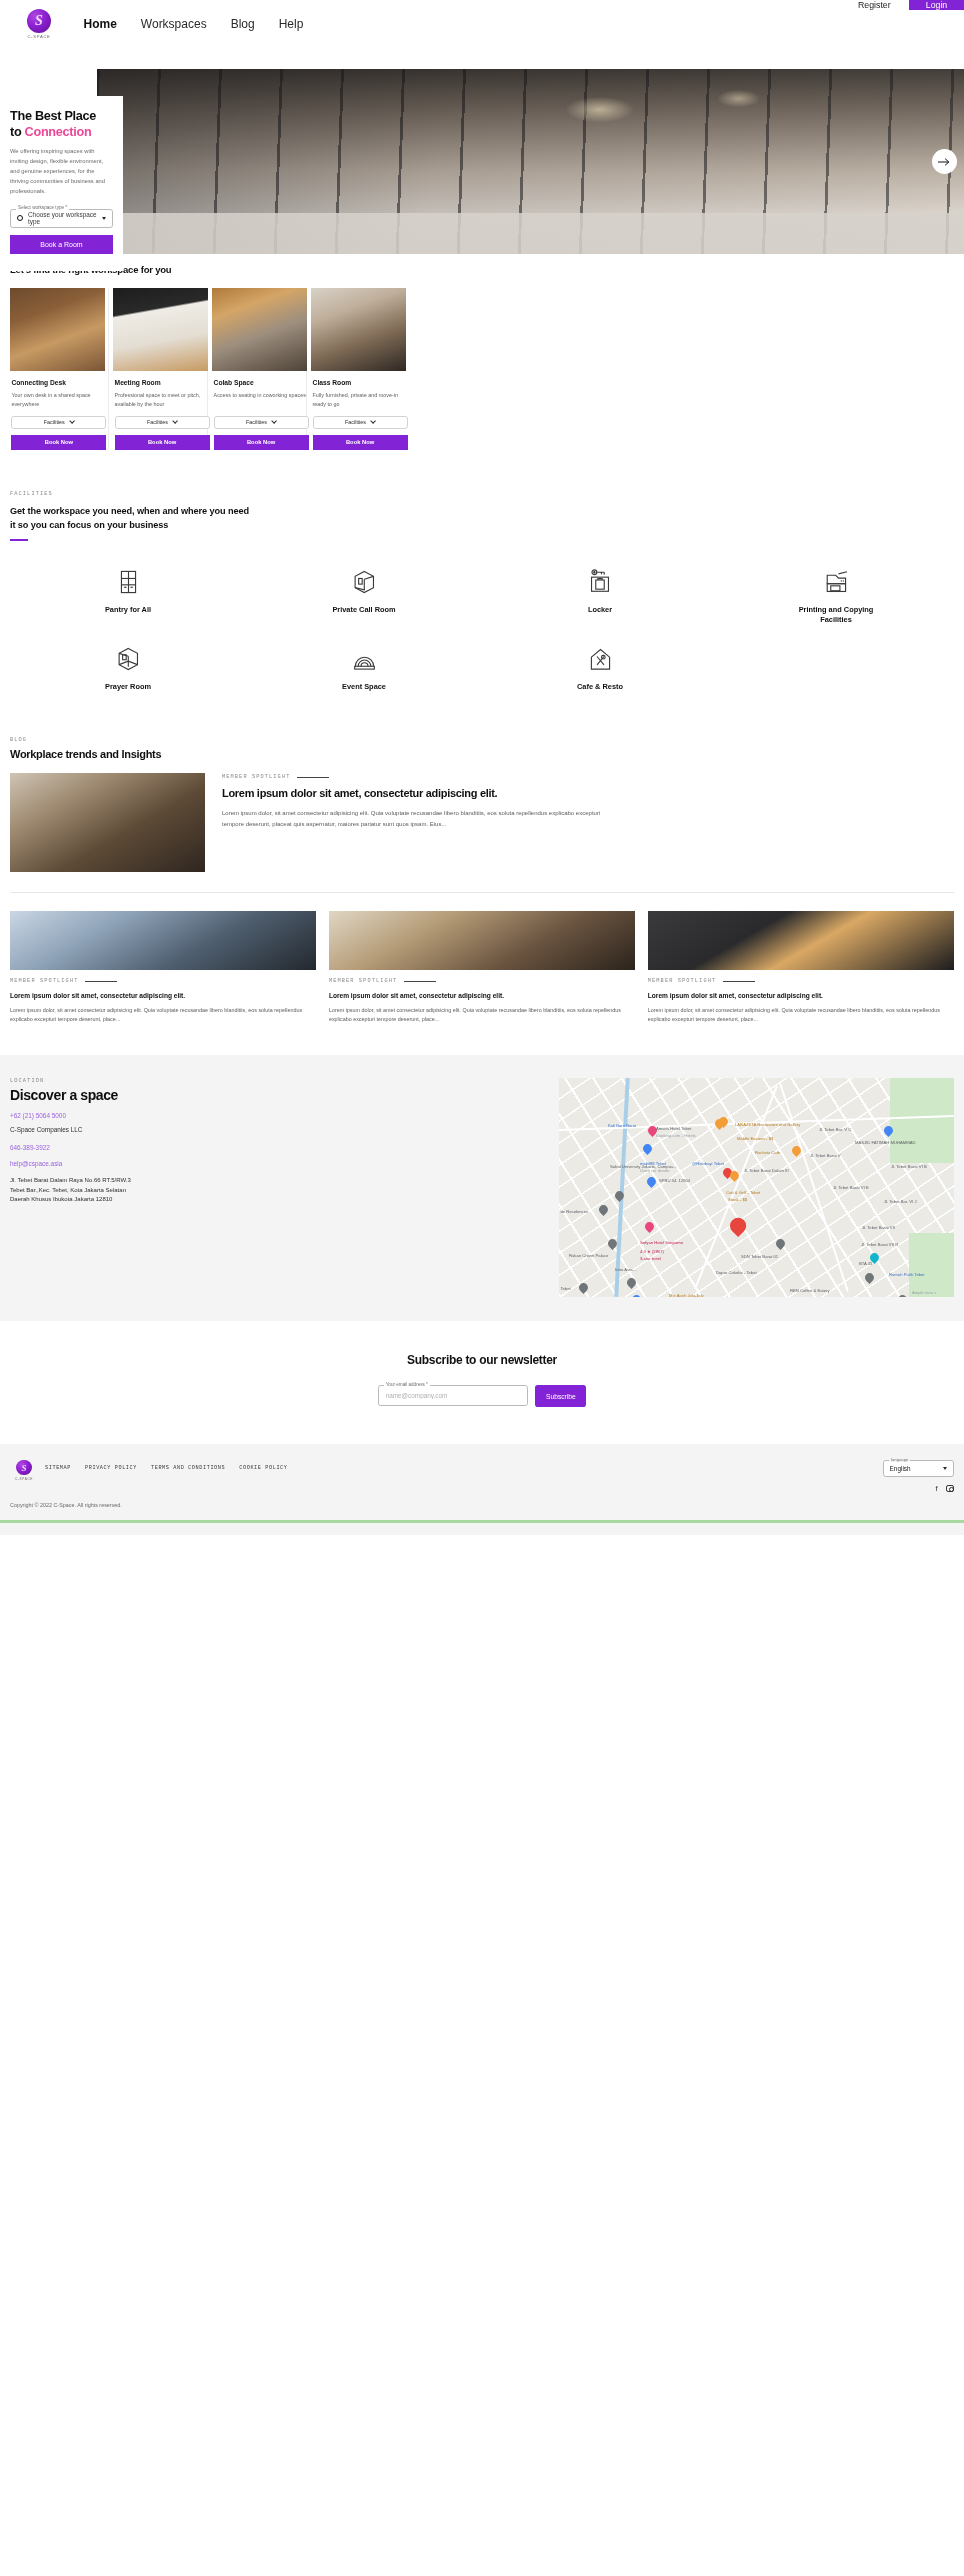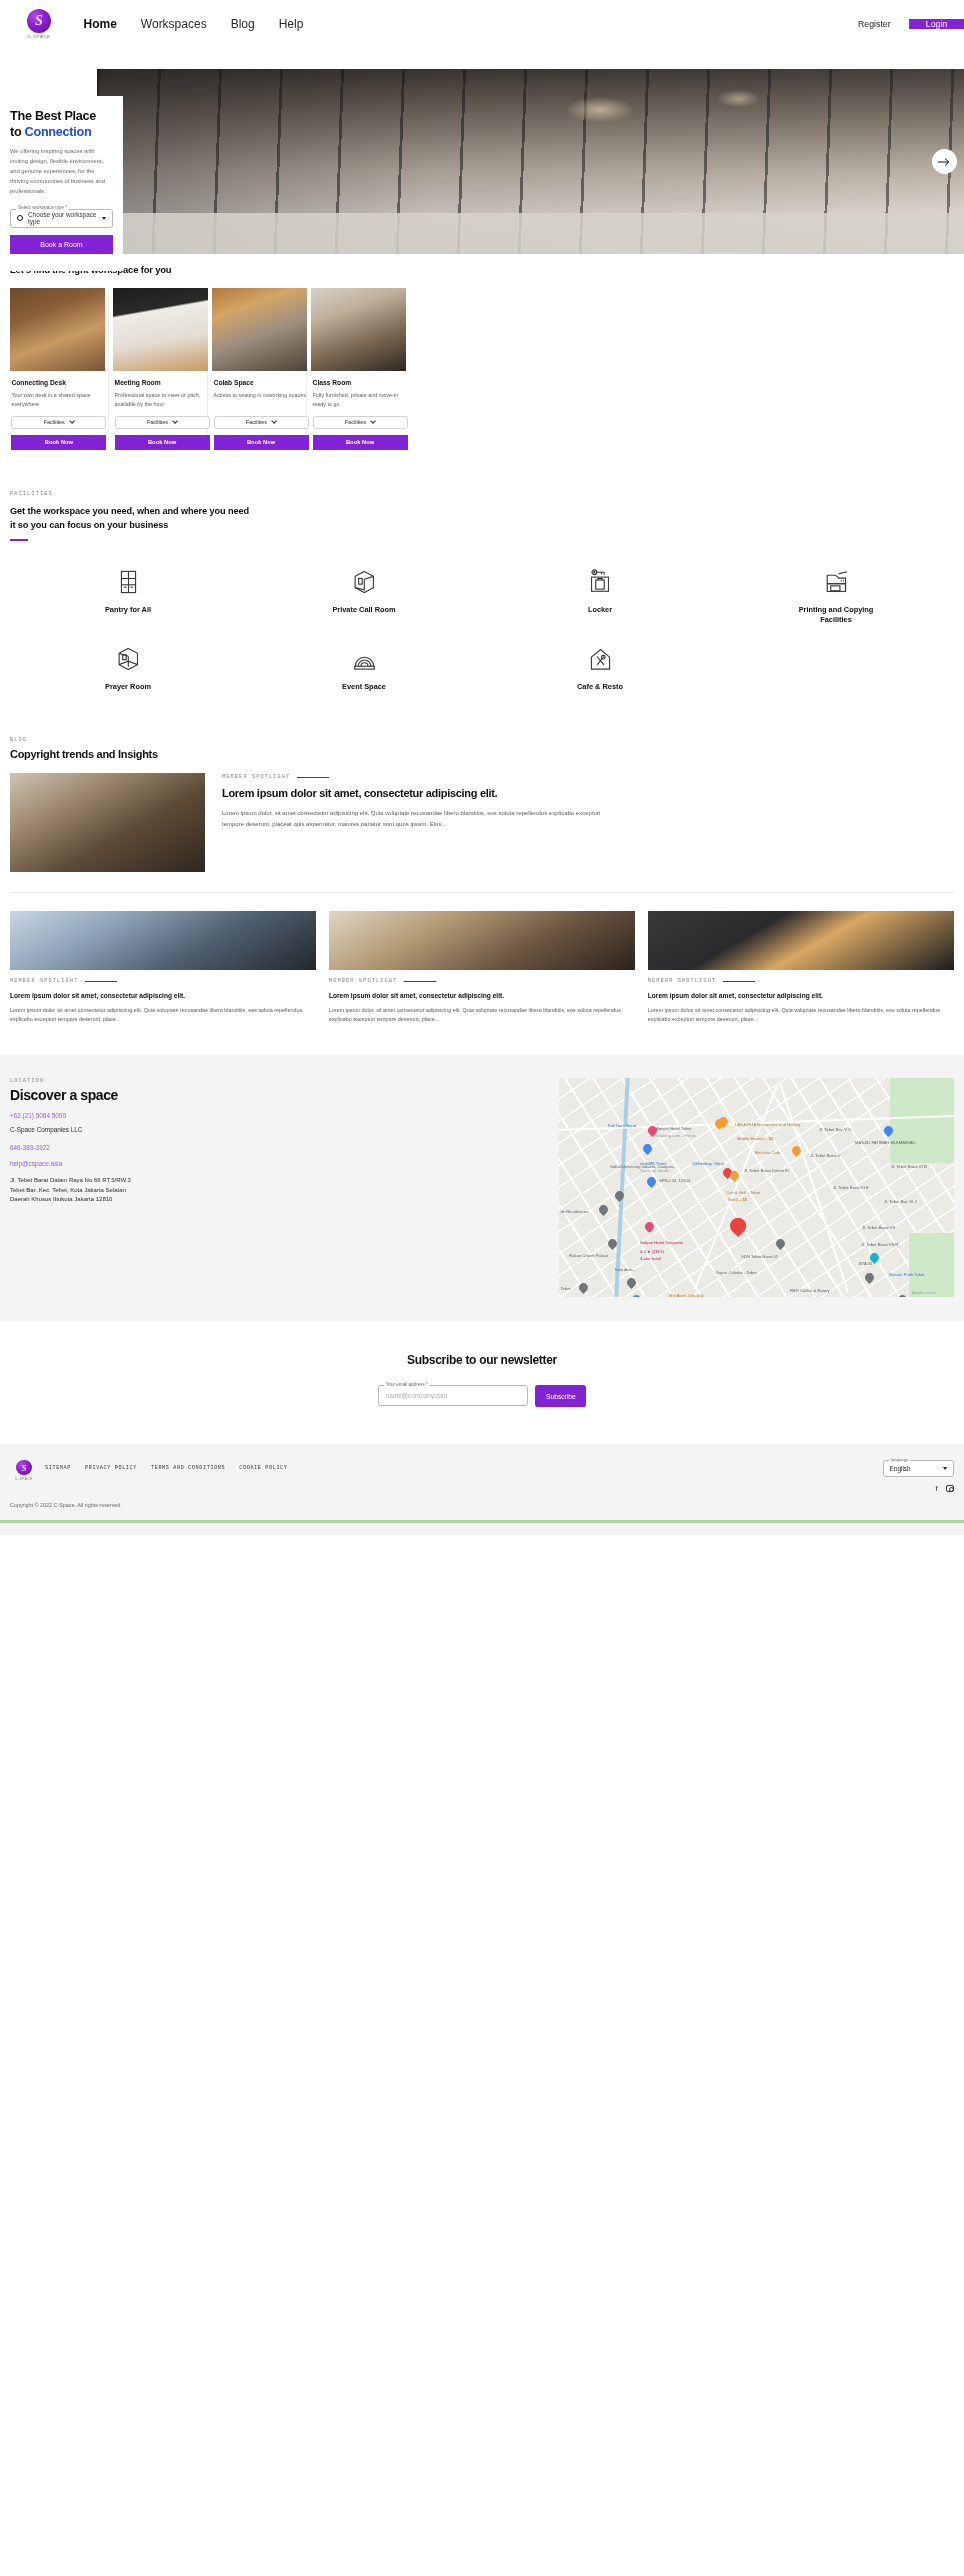--- a/index.html
+++ b/index.html
@@ -21,21 +21,21 @@
            justify-content: center; width: 68px; padding-left: 10px; }
   .logo-mark { width: 24px; height: 24px; border-radius: 50%;
     background: radial-gradient(circle at 35% 30%, #b14ae0 0%, #8b1fd0 45%, #5d1090 100%);
     display: flex; align-items: center; justify-content: center;
     color: #f3d9ff; font-weight: bold; font-size: 14px; font-style: italic;
     font-family: "Liberation Serif", serif; }
   .logo-word { font-size: 4.2px; letter-spacing: 0.7px; color: #6d6d6d; margin-top: 1.4px; }
   .nav { display: flex; align-items: center; gap: 24px; margin-left: 15.5px; }
   .nav a { font-size: 12px; color: #2a2a2a; text-decoration: none; }
   .nav a.active { font-weight: bold; color: #111; }
-  .header-right { margin-left: auto; display: flex; align-items: center; }
+  .header-right { margin-left: auto; display: flex; align-items: flex-start; }
   .register-btn { display: flex; align-items: center; padding: 0 18.3px;
     font-size: 8.8px; color: #1d1d1d; background: transparent; border: none;
     cursor: pointer; font-family: inherit; }
   .login-btn { display: flex; align-items: center; justify-content: center;
     width: 55px; background: #8323d6; color: #fff; font-size: 8.8px;
     border: none; cursor: pointer; font-family: inherit; }
 
   
   .hero { position: relative; height: 185px; }
   .hero-image { position: absolute; left: 97px; top: 21px; right: 0; height: 185px;
@@ -50,21 +50,21 @@
       radial-gradient(ellipse 49px 18.3px at 58% 22%, rgba(255,240,200,.55), transparent 70%),
       radial-gradient(ellipse 31px 12.7px at 74% 16%, rgba(255,238,200,.45), transparent 70%),
       linear-gradient(0deg, rgba(215,210,204,.85) 0 22%, rgba(0,0,0,0) 22%);
   }
   .hero-copy {
     position: absolute; left: 0; top: 48px; width: 123px; background: #fff;
     padding: 12.7px 10px 17px 10px; z-index: 10; min-height: 124px;
   }
   .hero-title { font-size: 12.7px; line-height: 1.25; font-weight: bold;
     letter-spacing: -0.3px; color: #101010; }
-  .hero-title .accent { color: #1d4ed8; }
+  .hero-title .accent { color: #ec4899; }
   .hero-sub { margin-top: 7px; font-size: 5.8px; line-height: 1.72; color: #6a6a6a; }
   .field { position: relative; margin-top: 11.3px; height: 19px;
     border: 0.7px solid #b9b9b9; border-radius: 2.8px; display: flex;
     align-items: center; padding: 0 5.6px; background: #fff; }
   .field-legend { position: absolute; top: -4.2px; left: 5px; background: #fff;
     padding: 0 2.1px; font-size: 4.6px; color: #6f6f6f; }
   .field .lead-icon { width: 6.4px; height: 6.4px; border-radius: 50%;
     border: 1.1px solid #111; margin-right: 5px; flex: none; }
   .field .fval { font-size: 6.4px; color: #3a3a3a; flex: 1; }
   .caret { width: 0; height: 0; border-left: 2.8px solid transparent;
@@ -438,21 +438,21 @@
         </div>
         <div class="fac-label">Cafe &amp; Resto</div>
       </div>
 
       <div class="fac-item"></div>
     </div>
   </div>
 
   <div class="wrap blog-section">
     <div class="eyebrow">BLOG</div>
-    <div class="blog-title">Copyright trends and Insights</div>
+    <div class="blog-title">Workplace trends and Insights</div>
 
     <div class="feature">
       <div class="feature-img"></div>
       <div class="feature-body">
         <div class="spot-row">
           <span class="eyebrow">MEMBER SPOTLIGHT</span>
           <span class="spot-line"></span>
         </div>
         <div class="feature-h">Lorem ipsum dolor sit amet, consectetur adipiscing elit.</div>
         <div class="feature-p">Lorem ipsum dolor, sit amet consectetur adipisicing elit. Quia voluptate recusandae libero blanditiis, eos soluta repellendus explicabo excepturi tempore deserunt, placeat quis aspernatur, maiores pariatur sunt quos ipsam. Eius...</div>

